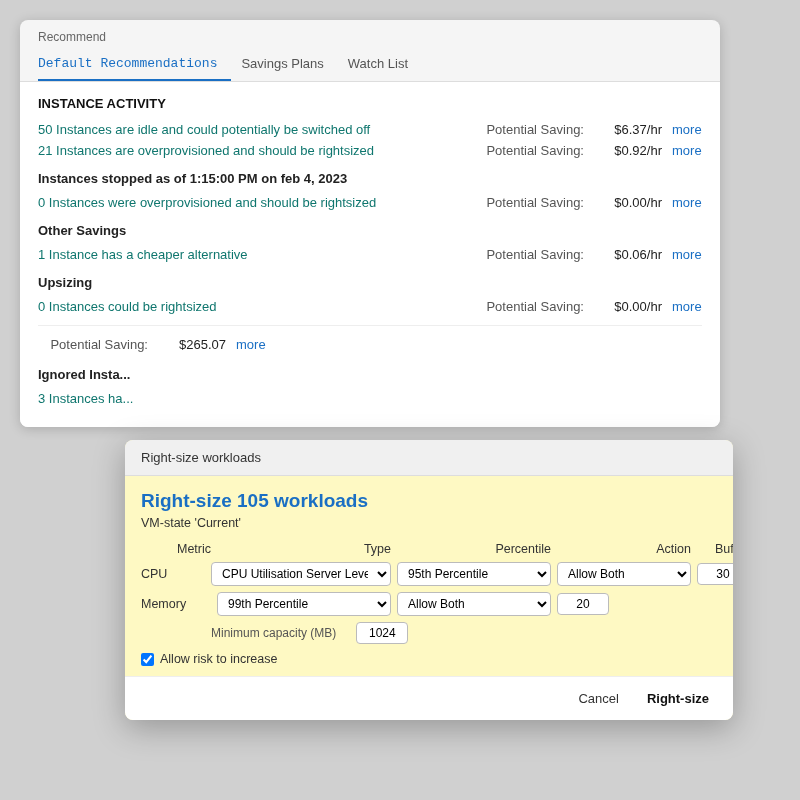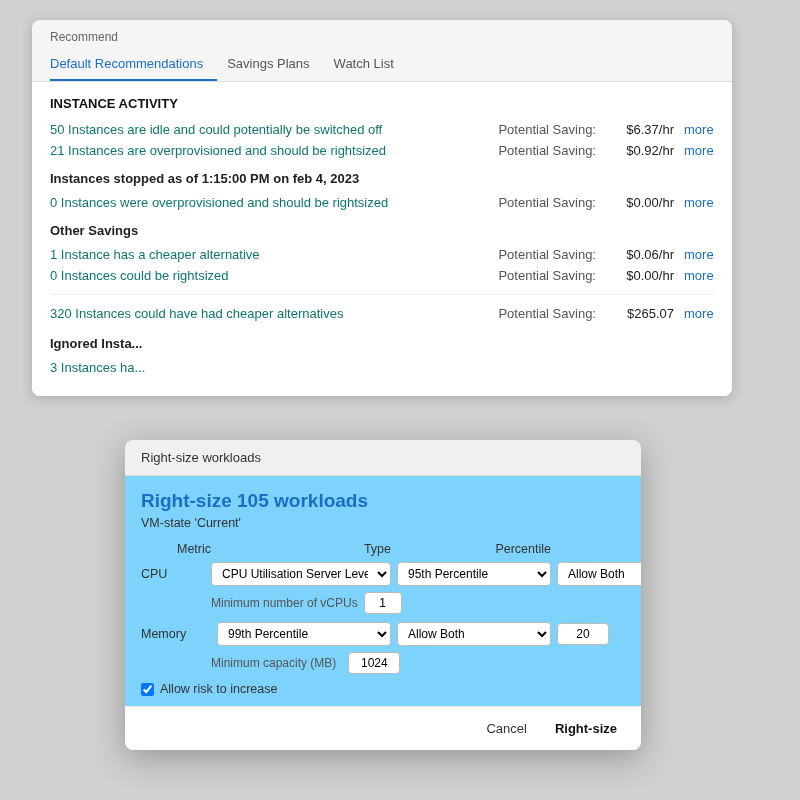--- a/index.html
+++ b/index.html
@@ -13,21 +13,21 @@
       overflow: hidden;
       display: flex;
       align-items: center;
       justify-content: center;
     }
 
     
     .main-panel {
       position: absolute;
       top: 20px;
-      left: 32px;
+      left: 20px;
       width: 700px;
       background: #f5f5f5;
       border-radius: 8px;
       box-shadow: 0 2px 12px rgba(0,0,0,0.18);
       padding: 0;
       overflow: hidden;
     }
 
     .panel-title {
       font-size: 12px;
@@ -48,20 +48,21 @@
       font-size: 13px;
       cursor: pointer;
       color: #555;
       border-bottom: 2px solid transparent;
     }
 
     .tab.active {
       color: #1a6fc4;
       border-bottom: 2px solid #1a6fc4;
       font-weight: 500;
+      font-family: Liberation Mono, monospace;
     }
 
     .panel-content {
       padding: 14px 18px 18px 18px;
       background: white;
     }
 
     .section-header {
       font-weight: 700;
       font-size: 13px;
@@ -115,22 +116,22 @@
       border: none;
       border-top: 1px solid #eee;
       margin: 8px 0;
     }
 
     
     .modal {
       position: absolute;
       top: 440px;
       left: 125px;
-      width: 516px;
-      background: #7dd3fc;
+      width: 608px;
+      background: #fef9c3;
       border-radius: 8px;
       box-shadow: 0 8px 32px rgba(0,0,0,0.28);
       overflow: hidden;
     }
 
     .modal-header {
       background: #f0f0f0;
       padding: 10px 16px;
       font-size: 13px;
       color: #333;
@@ -220,21 +221,21 @@
       grid-template-columns: 70px 1fr;
       margin-bottom: 8px;
     }
 
     .min-cap-label {
       grid-column: 2;
       font-size: 12px;
       color: #555;
       display: flex;
       align-items: center;
-      gap: 12px;
+      gap: 20px;
     }
 
     .allow-risk-row {
       display: flex;
       align-items: center;
       gap: 6px;
       margin-top: 6px;
       font-size: 12.5px;
       color: #333;
     }
@@ -314,31 +315,31 @@
     </div>
 
     <div class="sub-header">Other Savings</div>
     <div class="row">
       <span class="row-label">1 Instance has a cheaper alternative</span>
       <span class="row-saving-label">Potential Saving:</span>
       <span class="row-saving-value">$0.06/hr</span>
       <span class="row-more">more</span>
     </div>
 
+    <div class="sub-header">Upsizing</div>
     <div class="row">
       <span class="row-label">0 Instances could be rightsized</span>
       <span class="row-saving-label">Potential Saving:</span>
       <span class="row-saving-value">$0.00/hr</span>
       <span class="row-more">more</span>
     </div>
 
     <hr class="divider">
 
     <div class="row">
-      <span class="row-label">320 Instances could have had cheaper alternatives</span>
       <span class="row-saving-label">Potential Saving:</span>
       <span class="row-saving-value">$265.07</span>
       <span class="row-more">more</span>
     </div>
 
     <div style="margin-top:12px;">
       <div class="sub-header">Ignored Insta...</div>
       <div class="row">
         <span class="row-label">3 Instances ha...</span>
       </div>
@@ -380,27 +381,20 @@
       <div style="padding-left:6px;">
         <select class="form-select">
           <option>Allow Both</option>
         </select>
       </div>
       <div style="padding-left:6px;">
         <input class="form-input" type="text" value="30" style="">
       </div>
     </div>
 
-    <div class="min-vcpus-row">
-      <div></div>
-      <div class="min-vcpus-label">
-        <span>Minimum number of vCPUs</span>
-        <input class="form-input" type="text" style="width: 38px;" value="1">
-      </div>
-    </div>
 
     <div class="grid-data-row memory-section">
       <div class="metric-label">Memory</div>
       <div style="padding-left:6px;">
         <select class="form-select">
           <option>99th Percentile</option>
         </select>
       </div>
       <div style="padding-left:6px;">
         <select class="form-select">

